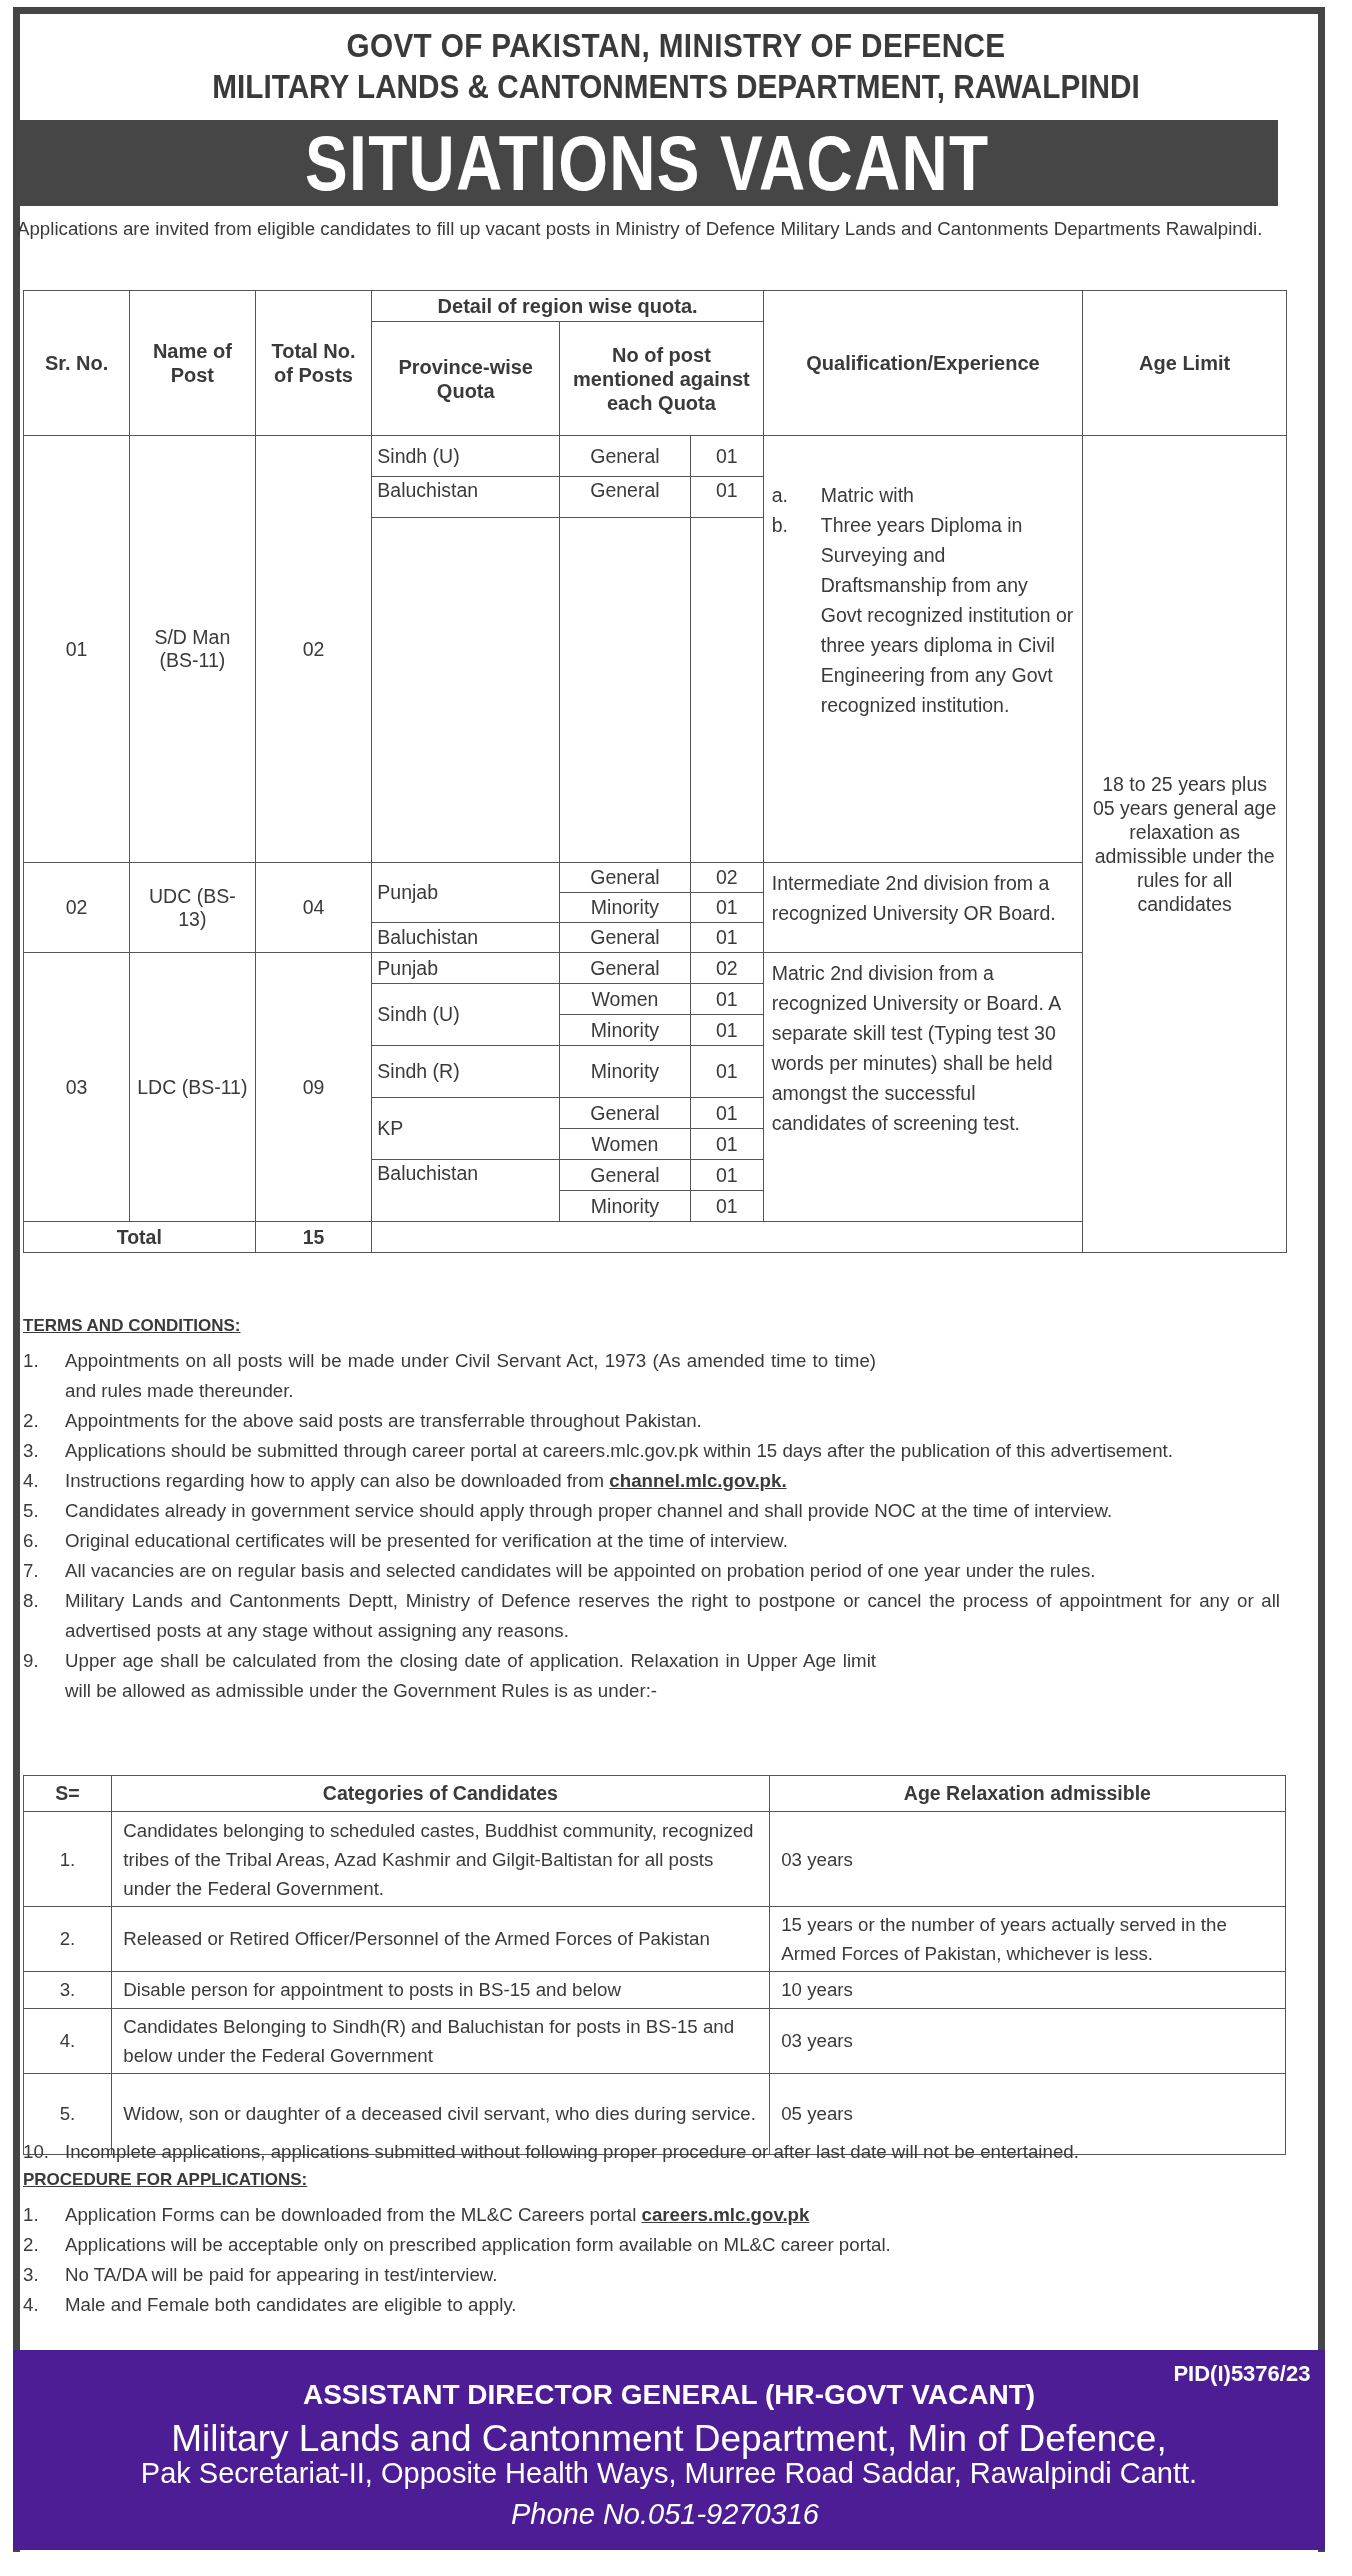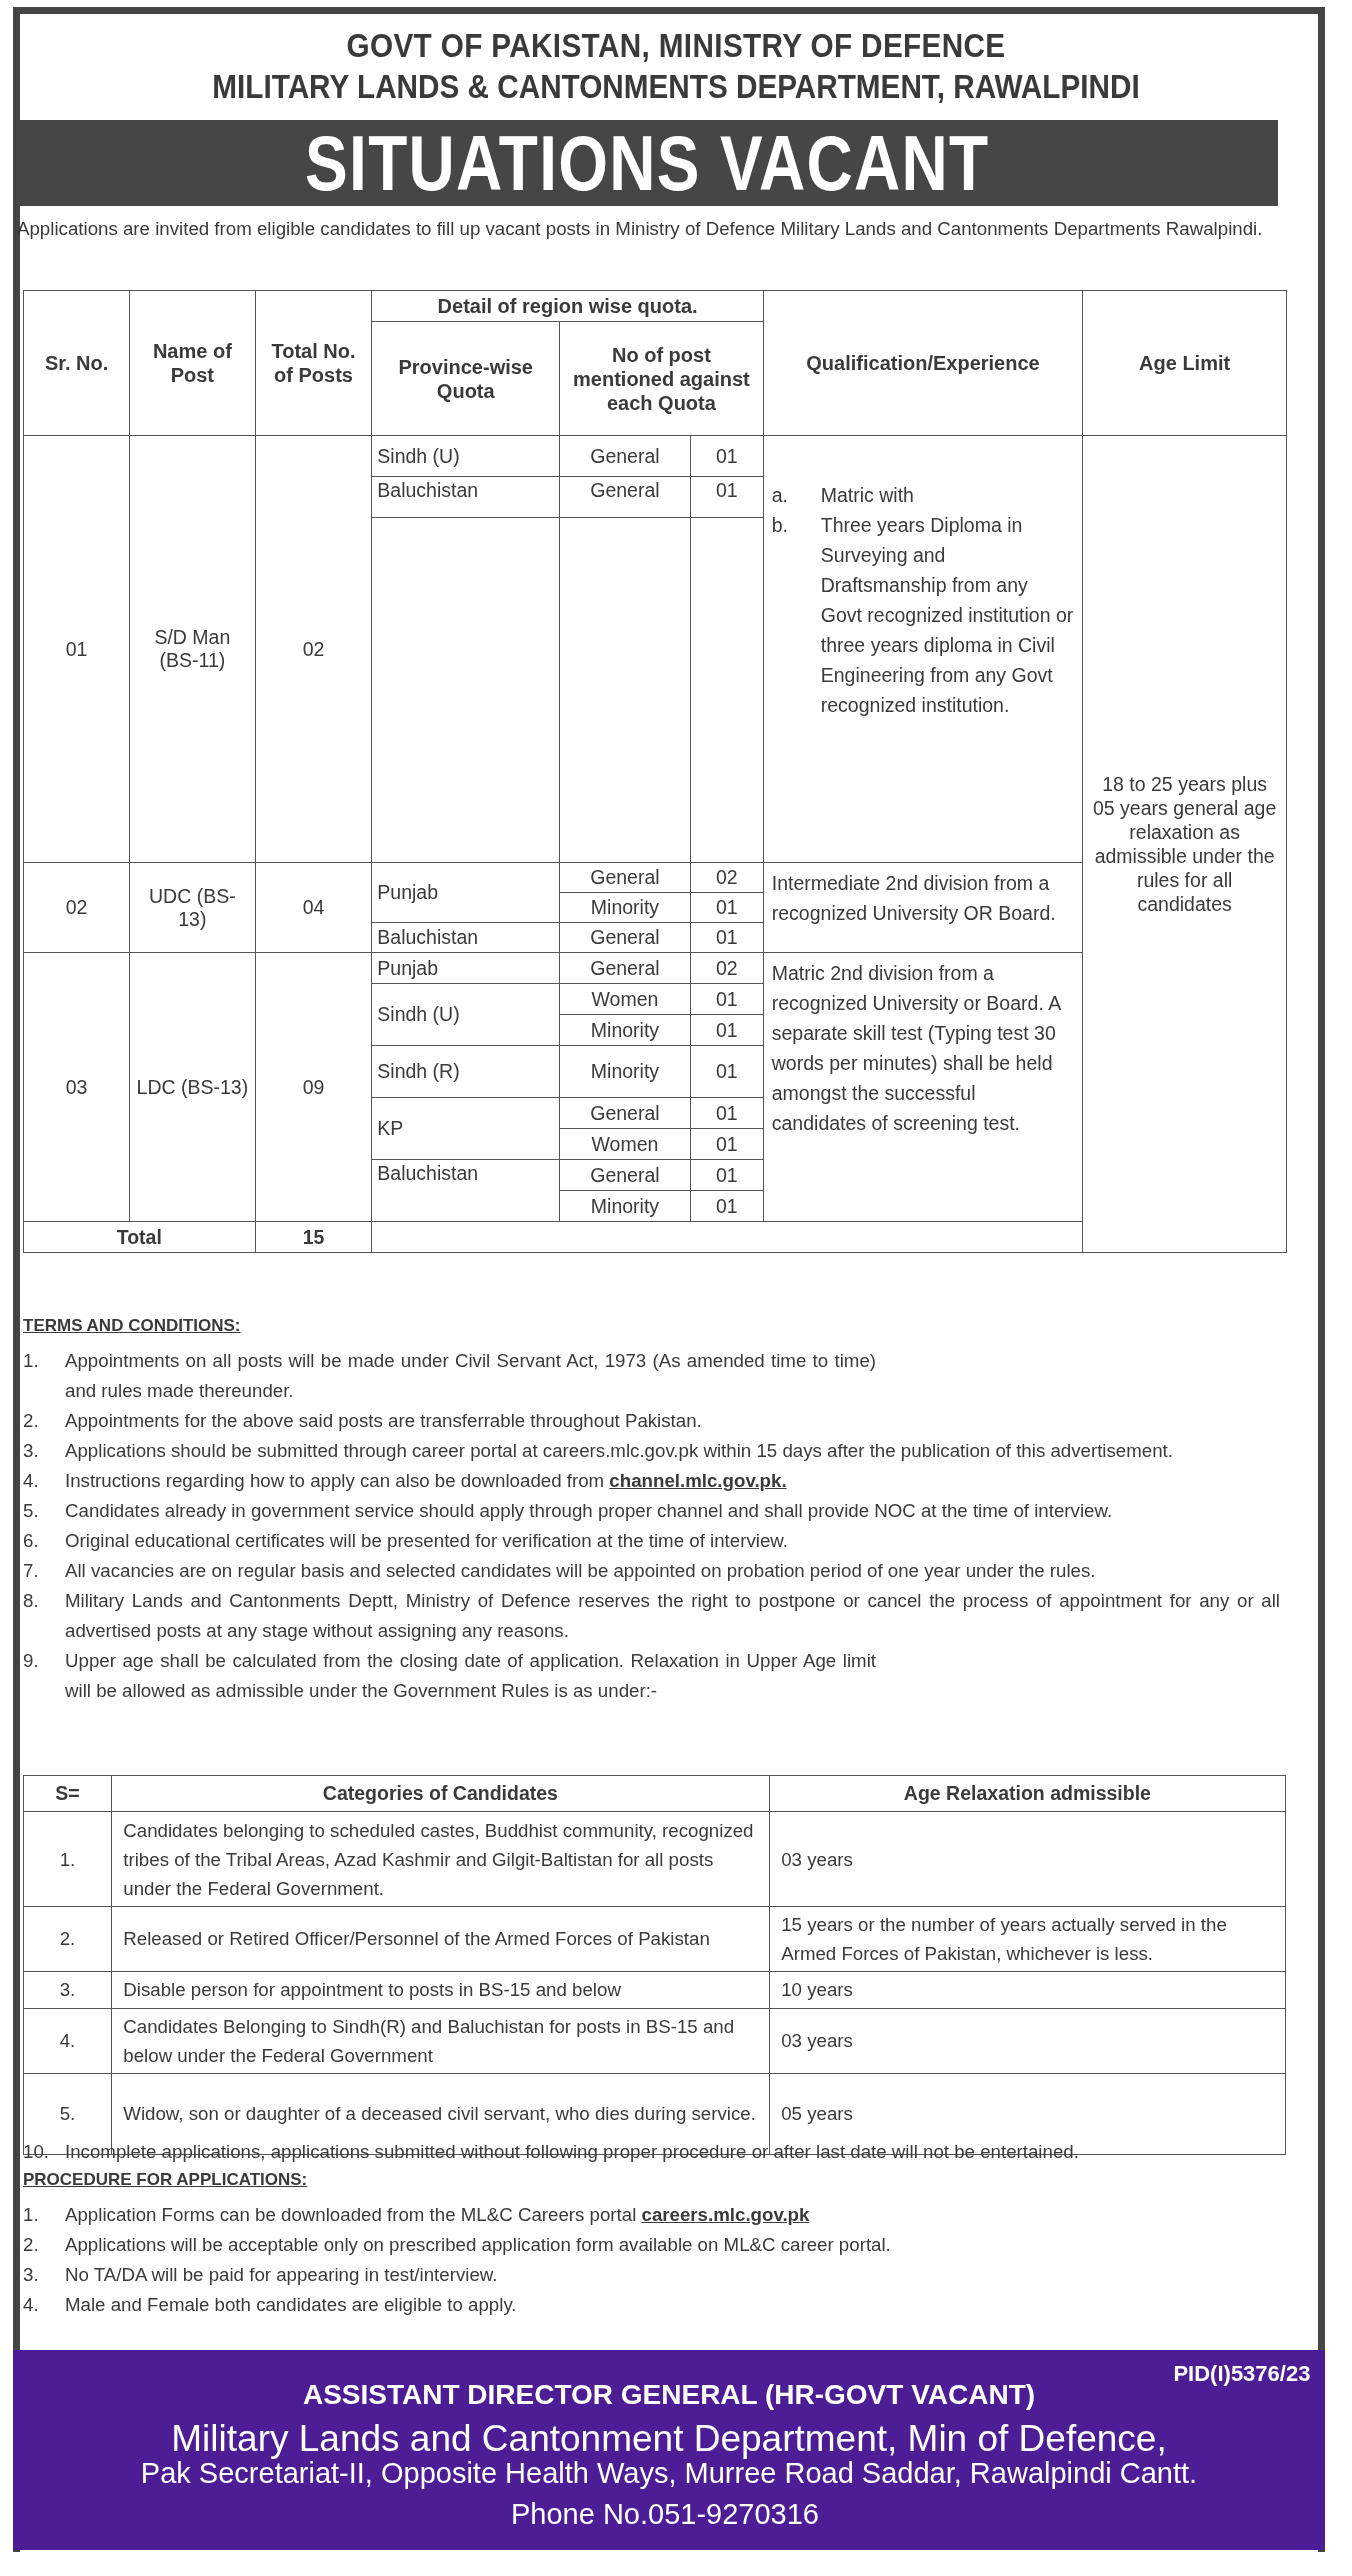--- a/index.html
+++ b/index.html
@@ -33,21 +33,21 @@
   .t2 { position:absolute; left:23px; top:1775px; width:1263px; font-size:18.7px; color:#3a3a3a; }
   .t2 td, .t2 th { border:1.6px solid #555; padding:3.2px 11.4px; line-height:29px; }
   .t2 th { font-weight:bold; font-size:19.5px; text-align:center; }
   .t2 td.sn { text-align:center; width:65px; padding:3.2px 3.2px; }
 
   .footer { position:absolute; left:13px; top:2350px; width:1312px; height:200px; background:#4c1d95; color:#fff; text-align:center; }
   .footer .pid { position:absolute; right:14.6px; top:11.4px; font-weight:bold; font-size:22px; }
   .footer .f1 { position:absolute; left:0; right:0; top:29px; font-weight:bold; font-size:28px; }
   .footer .f2 { position:absolute; left:0; right:0; top:68px; font-size:37px; }
   .footer .f3 { position:absolute; left:0; right:0; top:107px; font-size:29px; }
-  .footer .f4 { position:absolute; left:0; right:8px; top:148px; font-size:29px; }
+  .footer .f4 { position:absolute; left:0; right:8px; top:148px; font-size:29px;font-style:italic; }
 </style>
 </head>
 <body>
 
 <div class="frame"></div>
 
 <div class="hdr1">GOVT OF PAKISTAN, MINISTRY OF DEFENCE</div>
 <div class="hdr2">MILITARY LANDS &amp; CANTONMENTS DEPARTMENT, RAWALPINDI</div>
 <div class="banner"><span>SITUATIONS VACANT</span></div>
 <div class="intro">Applications are invited from eligible candidates to fill up vacant posts in Ministry of Defence Military Lands and Cantonments Departments Rawalpindi.</div>
@@ -122,21 +122,21 @@
     <td>01</td>
   </tr>
   <tr style="height:30px">
     <td class="q">Baluchistan</td>
     <td>General</td>
     <td>01</td>
   </tr>
 
   <tr style="height:31px">
     <td rowspan="8">03</td>
-    <td rowspan="8">LDC (BS-13)</td>
+    <td rowspan="8">LDC (BS-11)</td>
     <td rowspan="8">09</td>
     <td class="q">Punjab</td>
     <td>General</td>
     <td>02</td>
     <td rowspan="8" class="qual">Matric 2nd division from a recognized University or Board. A separate skill test (Typing test 30 words per minutes) shall be held amongst the successful candidates of screening test.</td>
   </tr>
   <tr style="height:31px">
     <td rowspan="2" class="q">Sindh (U)</td>
     <td>Women</td>
     <td>01</td>

